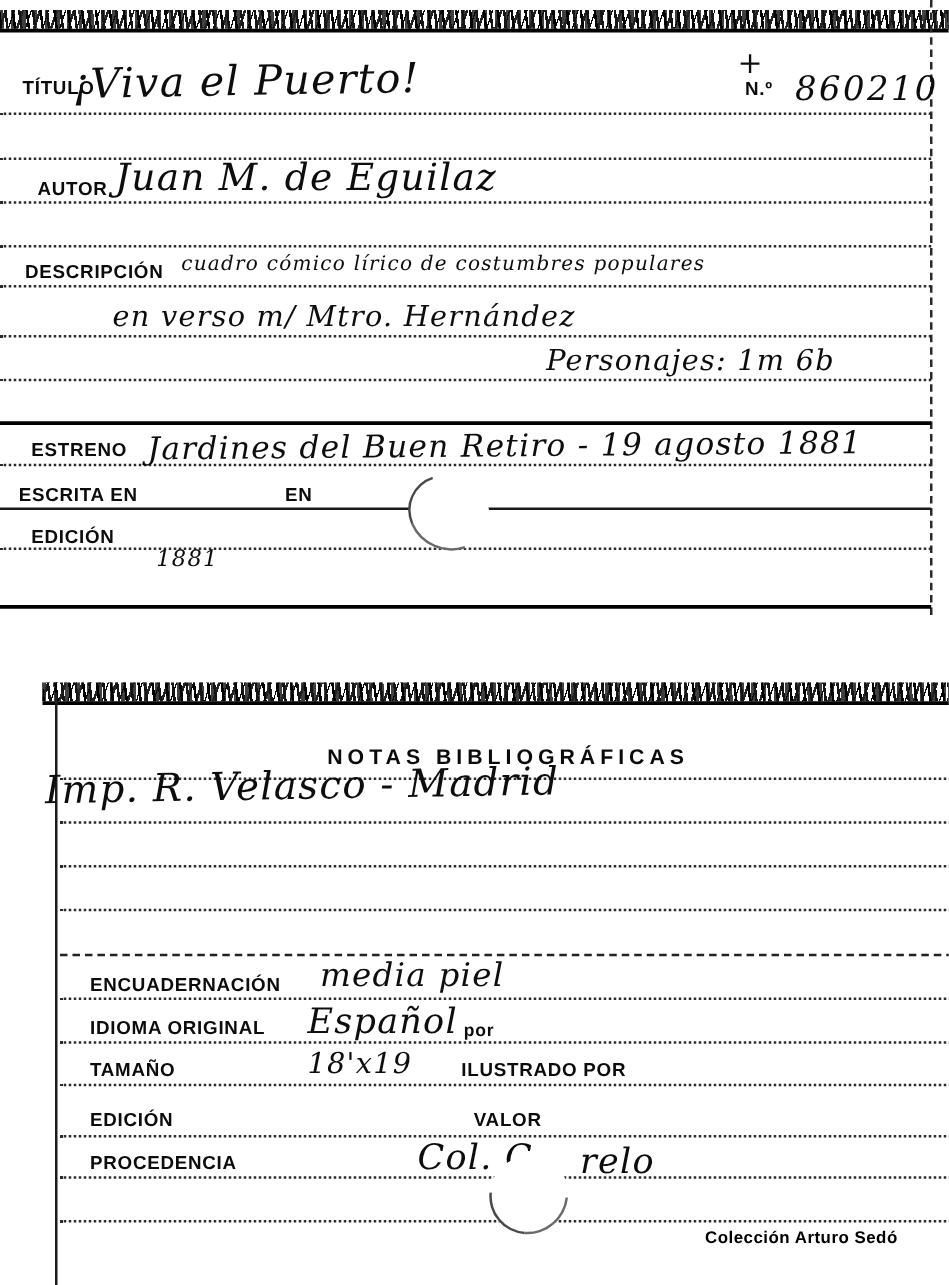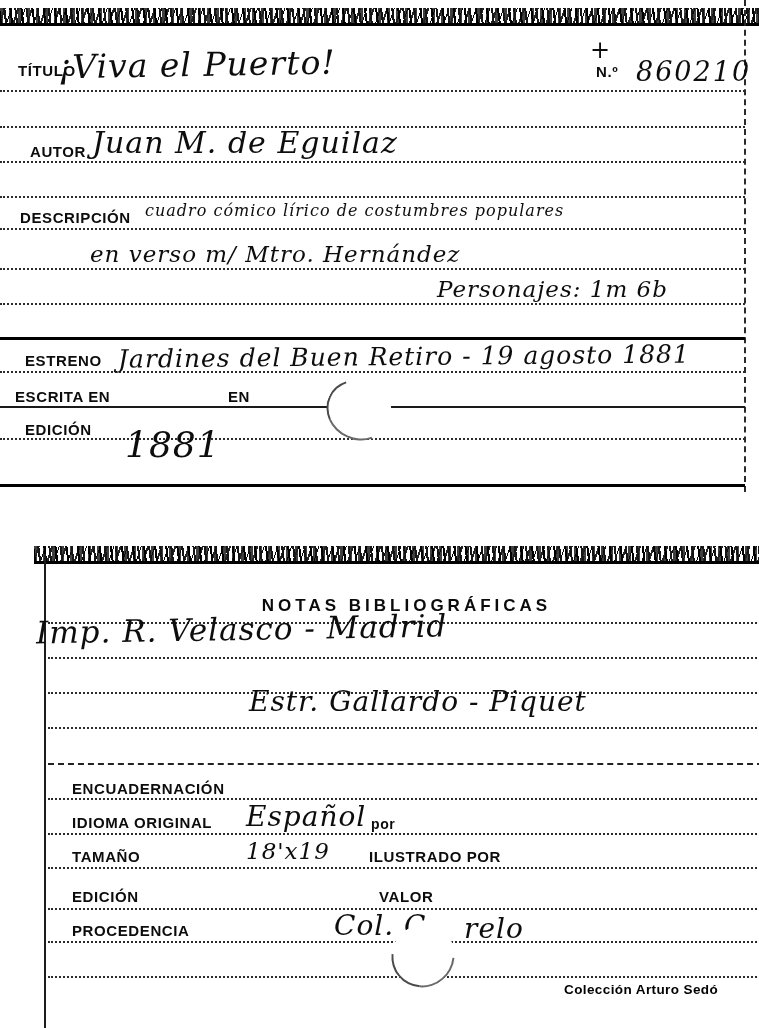--- a/index.html
+++ b/index.html
@@ -86,21 +86,21 @@
   <span class="lbl" style="left:25px;top:421px;">EDICIÓN</span>
 
   <span class="hand z5" style="left:58px;top:48px;font-size:33px;transform:rotate(-1deg);">¡Viva el Puerto!</span>
   <span class="hand" style="left:590px;top:38px;font-size:24px;">+</span>
   <span class="hand" style="left:636px;top:58px;font-size:27px;letter-spacing:2px;">860210</span>
   <span class="hand" style="left:92px;top:128px;font-size:30px;">Juan M. de Eguilaz</span>
   <span class="hand" style="left:145px;top:203px;font-size:16px;">cuadro cómico lírico de costumbres populares</span>
   <span class="hand" style="left:90px;top:243px;font-size:23px;">en verso m/ Mtro. Hernández</span>
   <span class="hand" style="left:437px;top:278px;font-size:23px;">Personajes: 1m 6b</span>
   <span class="hand" style="left:118px;top:344px;font-size:25px;transform:rotate(-0.5deg);">Jardines del Buen Retiro - 19 agosto 1881</span>
-  <span class="hand" style="left:125px;top:427px;font-size:36px;">1881</span>
+  <span class="hand" style="left:125px;top:439px;font-size:18px;">1881</span>
 
   <div class="blob" style="left:326px;top:380px;width:62px;height:56px;"></div>
 </div>
 
 <div class="card" id="card2">
 
   <div class="torn" style="top:6px;"></div>
   <div class="vline-solid" style="left:10px;top:14px;height:474px;"></div>
 
   <div class="header-center" style="top:56px;">NOTAS BIBLIOGRÁFICAS</div>
@@ -111,21 +111,21 @@
   <div class="rule dot" style="top:187px;left:14px;width:745px;"></div>
   <div class="rule dash" style="top:223px;left:14px;width:745px;"></div>
   <div class="rule dot" style="top:258px;left:14px;width:745px;"></div>
   <div class="rule dot" style="top:293px;left:14px;width:745px;"></div>
   <div class="rule dot" style="top:327px;left:14px;width:745px;"></div>
   <div class="rule dot" style="top:368px;left:14px;width:745px;"></div>
   <div class="rule dot" style="top:401px;left:14px;width:745px;"></div>
   <div class="rule dot" style="top:436px;left:14px;width:745px;"></div>
 
   <span class="hand" style="left:2px;top:74px;font-size:31px;transform:rotate(-1deg);">Imp. R. Velasco - Madrid</span>
-  <span class="hand" style="left:215px;top:148px;font-size:28px;">Estr. Gallardo - Piquet</span>
+  <span class="hand" style="left:222px;top:228px;font-size:26px;">media piel</span>
   <span class="hand" style="left:212px;top:263px;font-size:28px;">Español</span>
   <span class="hand" style="left:212px;top:300px;font-size:23px;text-align:right;">18'x19</span>
   <span class="hand" style="left:300px;top:372px;font-size:28px;">Col. C</span>
   <span class="hand" style="left:430px;top:375px;font-size:28px;">relo</span>
 
   <span class="lbl" style="left:38px;top:240px;">ENCUADERNACIÓN</span>
   <span class="lbl" style="left:38px;top:274px;">IDIOMA ORIGINAL</span>
   <span class="lbl" style="left:337px;top:276px;font-weight:700;font-size:14px;">por</span>
   <span class="lbl" style="left:38px;top:308px;">TAMAÑO</span>
   <span class="lbl" style="left:335px;top:308px;">ILUSTRADO POR</span>

